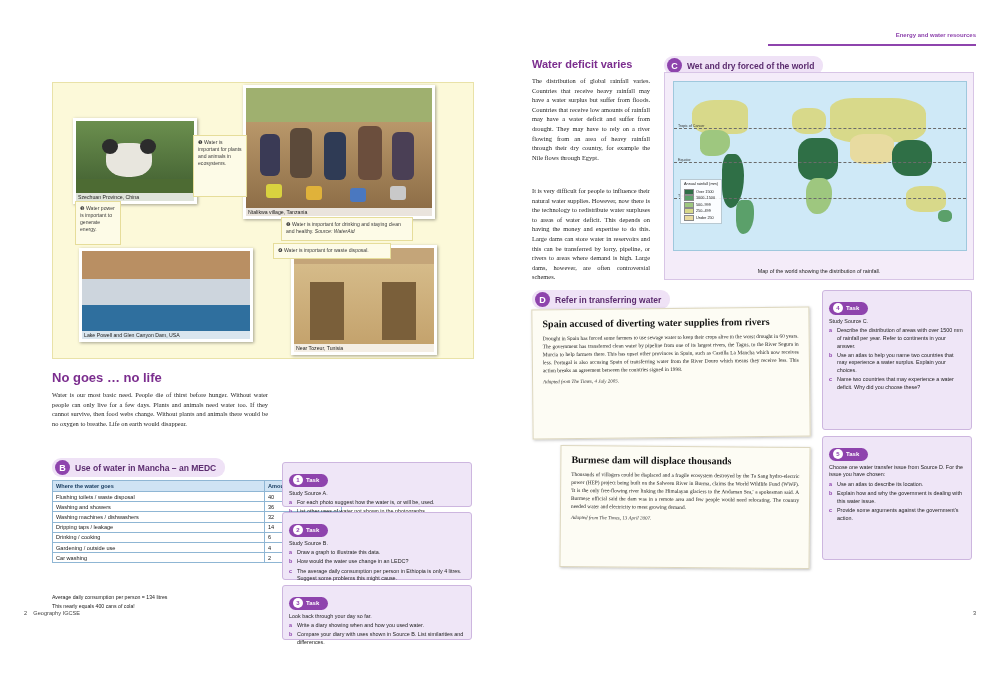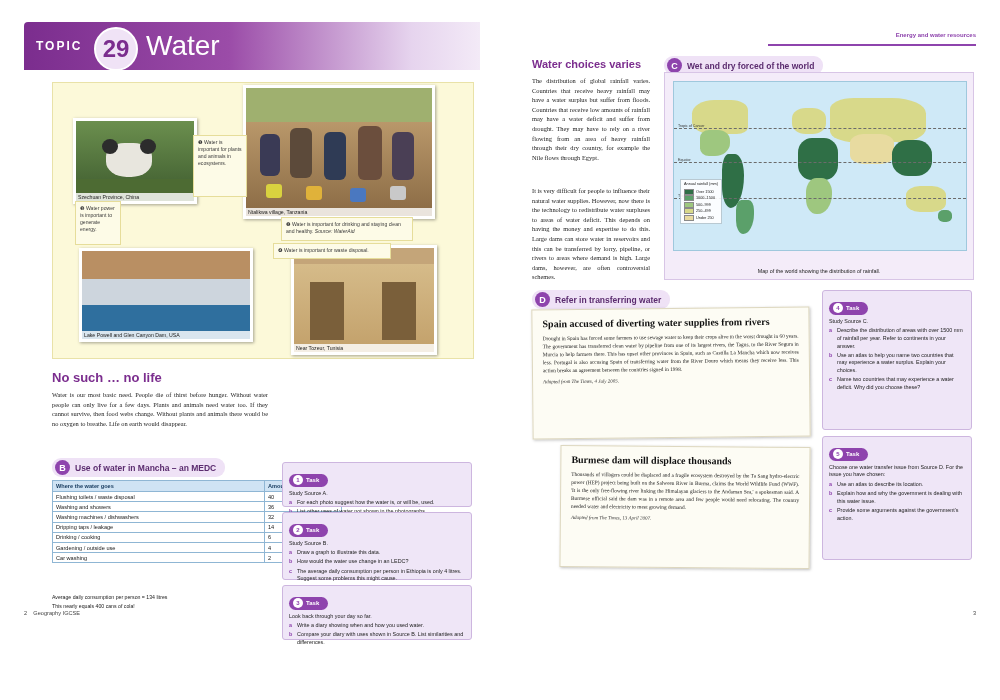--- a/index.html
+++ b/index.html
@@ -140,25 +140,20 @@
   }
   .rule{position:absolute;height:1px;background:#b9b9b9;}
 </style>
 </head>
 <body>
 
 <div class="spread">
 
   <div class="page-left">
 
-    <div class="topic-banner">
-      <div class="topic-word">TOPIC</div>
-      <div class="topic-circle">29</div>
-      <div class="topic-title">Water</div>
-    </div>
 
     <div class="sec-head" style="position:absolute;left:36px;top:76px;">
       <span class="pill">
         <span class="badge">A</span>
         <span>Different uses of water</span>
       </span>
     </div>
 
     <div class="photo-panel">
 
@@ -206,21 +201,21 @@
         <span class="dot">❷</span> <span>Water is important for drinking and staying clean and healthy.</span> <i>Source: WaterAid</i>
       </div>
       <div class="note" style="left:22px;top:118px;width:46px;height:44px;">
         <span class="dot">❸</span> <span>Water power is important to generate energy.</span>
       </div>
       <div class="note" style="left:220px;top:160px;width:118px;height:16px;">
         <span class="dot">❹</span> <span>Water is important for waste disposal.</span>
       </div>
     </div>
 
-    <div class="h2-purple" style="left:28px;top:348px;">No such … no life</div>
+    <div class="h2-purple" style="left:28px;top:348px;">No goes … no life</div>
     <div class="body-text" style="left:28px;top:368px;width:216px;">Water is our most basic need. People die of thirst before hunger. Without water people can only live for a few days. Plants and animals need water too. If they cannot survive, then food webs change. Without plants and animals there would be no oxygen to breathe. Life on earth would disappear.</div>
 
     <div class="sec-head" style="position:absolute;left:28px;top:436px;">
       <span class="pill">
         <span class="badge">B</span>
         <span>Use of water in Mancha – an MEDC</span>
       </span>
     </div>
 
     <table class="tbl" style="left:28px;top:458px;">
@@ -297,21 +292,21 @@
       <span>2</span>&nbsp;&nbsp;&nbsp;
       <span>Geography IGCSE</span>
     </div>
   </div>
 
   <div class="page-right">
 
     <div style="position:absolute;right:0;top:22px;width:208px;height:1.5px;background:#8e44ad;"></div>
     <div style="position:absolute;right:0;top:10px;font-size:6px;color:#8e44ad;font-weight:bold;font-family:'Liberation Sans',sans-serif;">Energy and water resources</div>
 
-    <div class="h2-purple" style="left:16px;top:36px;font-size:11px;">Water choices varies</div>
+    <div class="h2-purple" style="left:16px;top:36px;font-size:11px;">Water deficit varies</div>
     <div class="body-text" style="left:16px;top:54px;width:118px;">The distribution of global rainfall varies. Countries that receive heavy rainfall may have a water surplus but suffer from floods. Countries that receive low amounts of rainfall may have a water deficit and suffer from drought. They may have to rely on a river flowing from an area of heavy rainfall through their dry country, for example the Nile flows through Egypt.</div>
     <div class="body-text" style="left:16px;top:164px;width:118px;">It is very difficult for people to influence their natural water supplies. However, now there is the technology to redistribute water surpluses to areas of water deficit. This depends on having the money and expertise to do this. Large dams can store water in reservoirs and this can be transferred by lorry, pipeline, or rivers to areas where demand is high. Large dams, however, are often controversial schemes.</div>
 
     <div class="sec-head" style="position:absolute;left:148px;top:34px;">
       <span class="pill">
         <span class="badge">C</span>
         <span>Wet and dry forced of the world</span>
       </span>
     </div>
 

